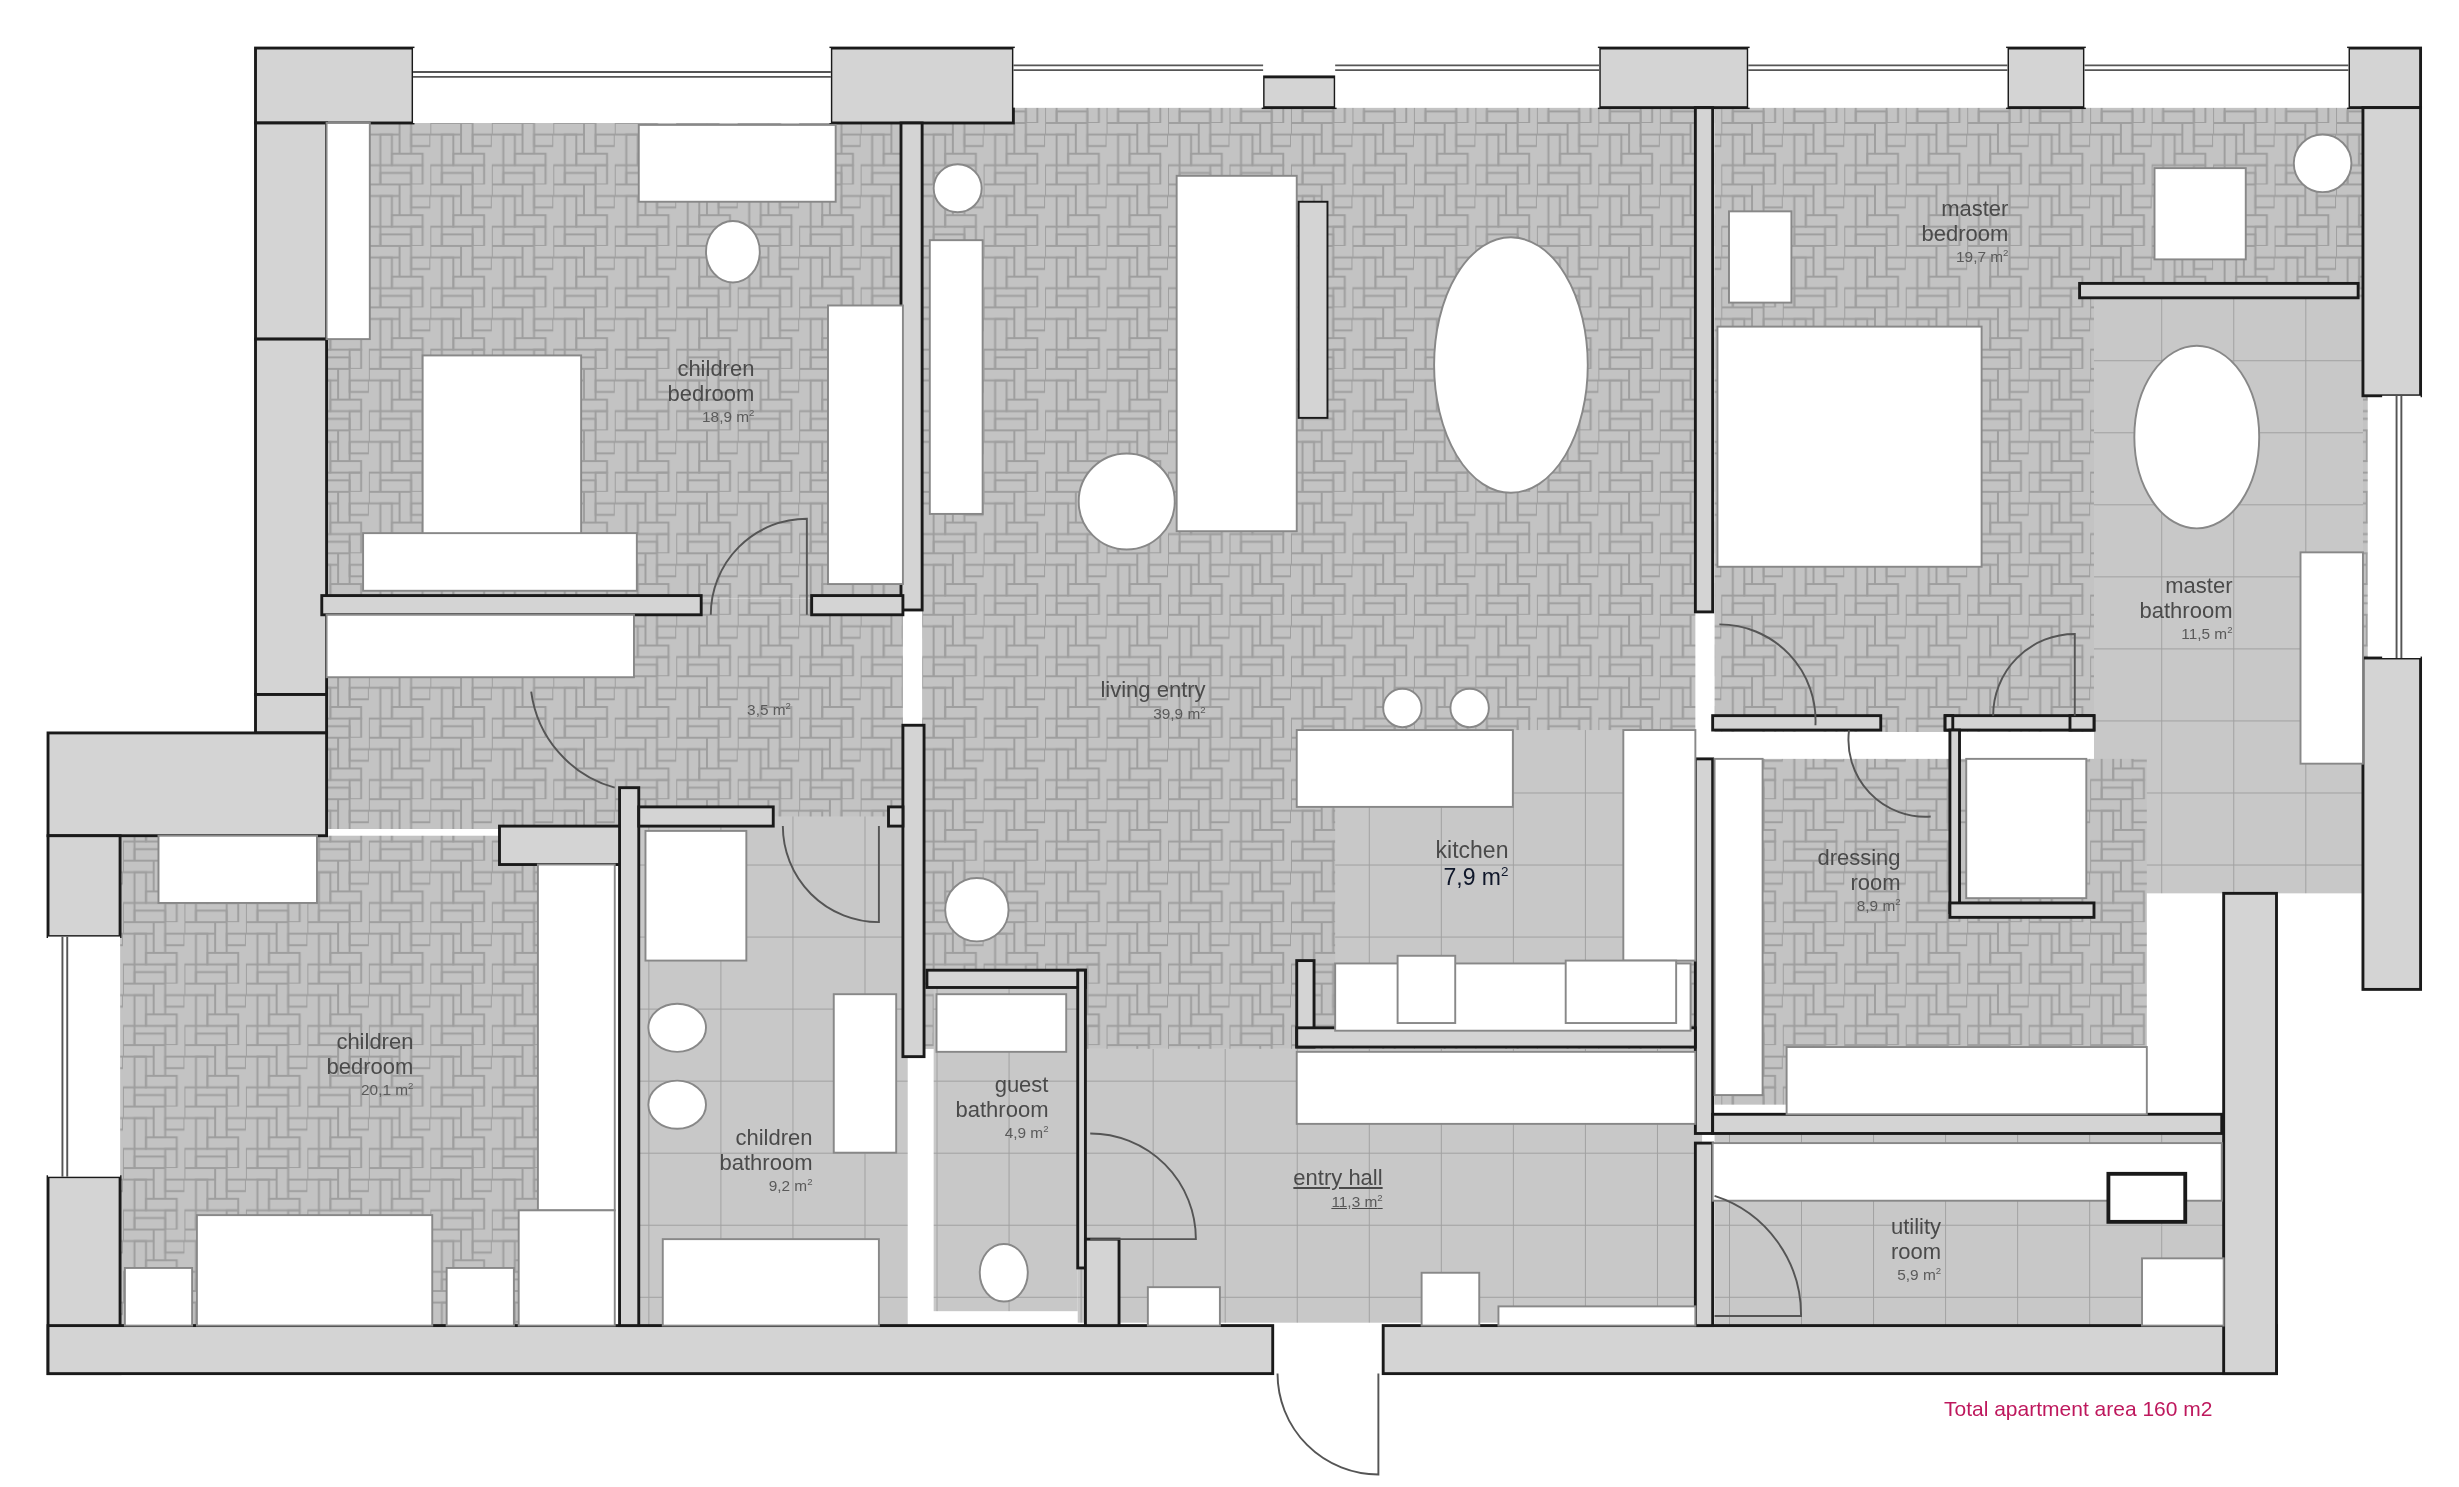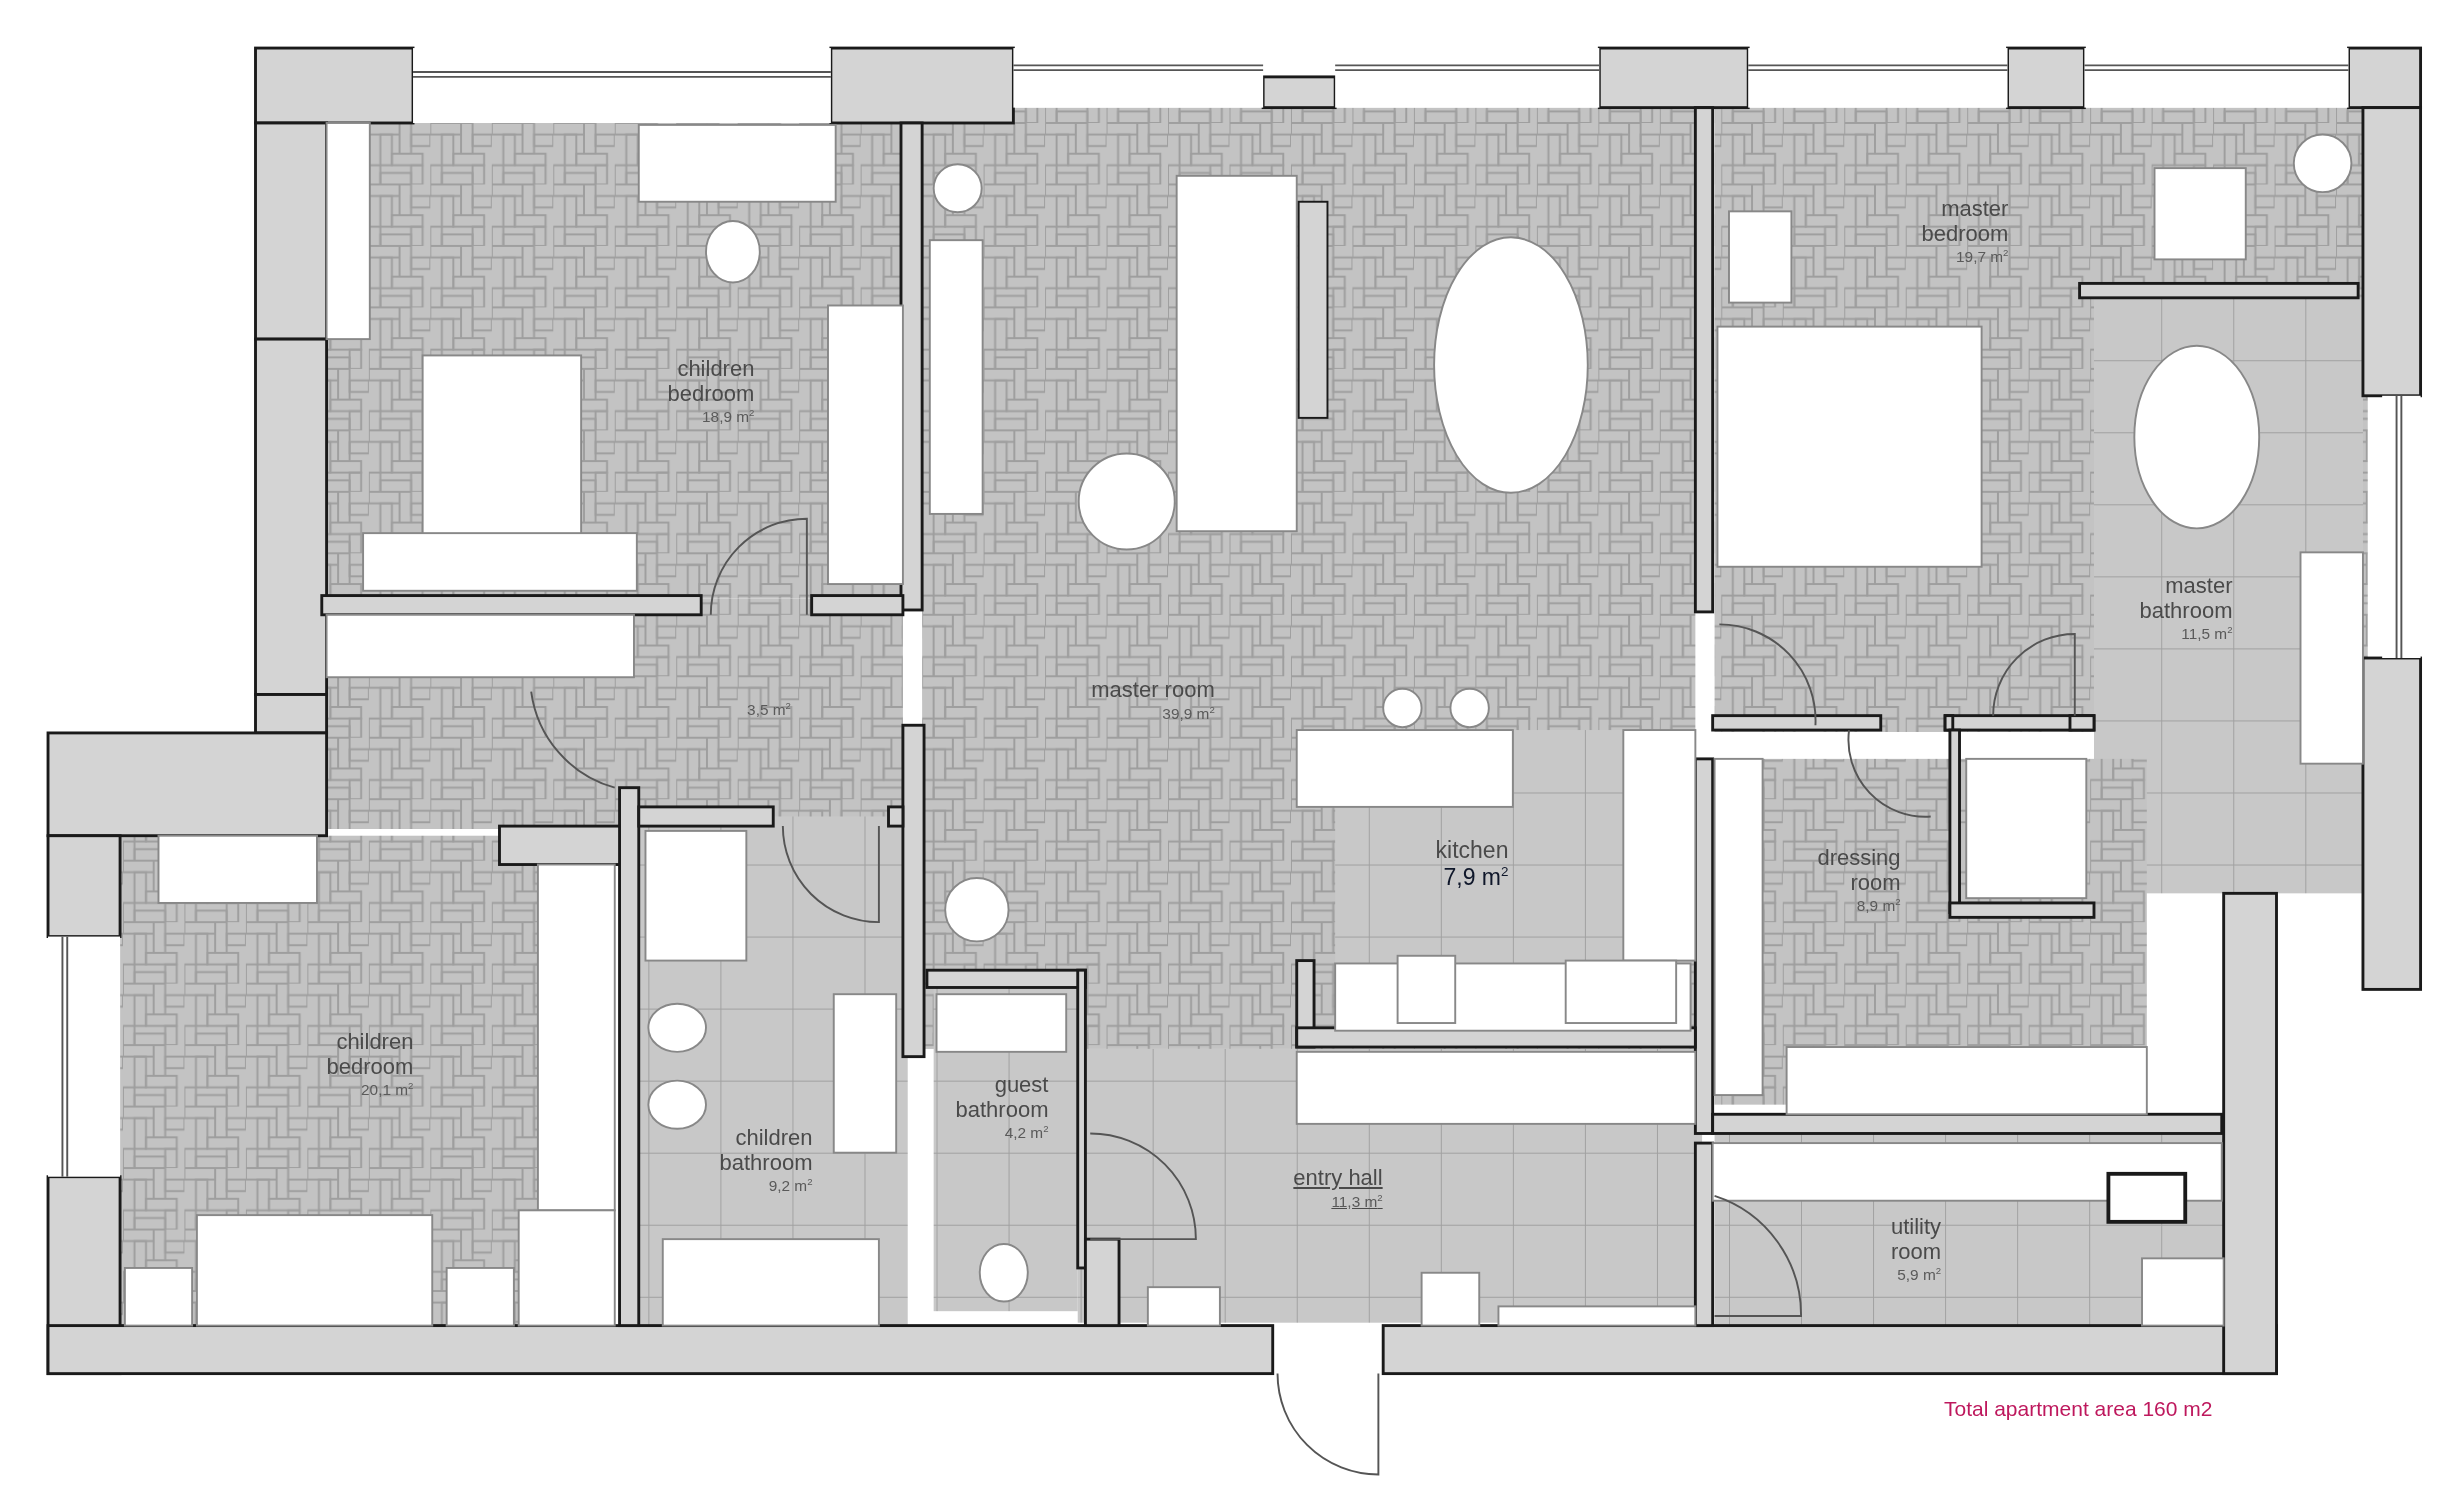--- a/index.html
+++ b/index.html
@@ -215,21 +215,21 @@
   <span class="room-name">children</span>
   <span class="room-name">bedroom</span>
   <span class="room-area"><span>18,9 m</span><sup>2</sup></span>
 </div>
 
 <div class="room-label" style="left:769px;top:699px;">
   <span class="room-area"><span>3,5 m</span><sup>2</sup></span>
 </div>
 
 <div class="room-label" style="left:1153px;top:678px;">
-  <span class="room-name">master room</span>
+  <span class="room-name">living entry</span>
   <span class="room-area"><span>39,9 m</span><sup>2</sup></span>
 </div>
 
 <div class="room-label" style="left:1965px;top:197px;">
   <span class="room-name">master</span>
   <span class="room-name">bedroom</span>
   <span class="room-area"><span>19,7 m</span><sup>2</sup></span>
 </div>
 
 <div class="room-label" style="left:2186px;top:574px;">
@@ -257,21 +257,21 @@
 
 <div class="room-label" style="left:766px;top:1126px;">
   <span class="room-name">children</span>
   <span class="room-name">bathroom</span>
   <span class="room-area"><span>9,2 m</span><sup>2</sup></span>
 </div>
 
 <div class="room-label" style="left:1002px;top:1073px;">
   <span class="room-name">guest</span>
   <span class="room-name">bathroom</span>
-  <span class="room-area"><span>4,2 m</span><sup>2</sup></span>
+  <span class="room-area"><span>4,9 m</span><sup>2</sup></span>
 </div>
 
 <div class="room-label" style="left:1338px;top:1166px;text-decoration:underline;">
   <span class="room-name">entry hall</span>
   <span class="room-area"><span>11,3 m</span><sup>2</sup></span>
 </div>
 
 <div class="room-label" style="left:1916px;top:1215px;">
   <span class="room-name">utility</span>
   <span class="room-name">room</span>

